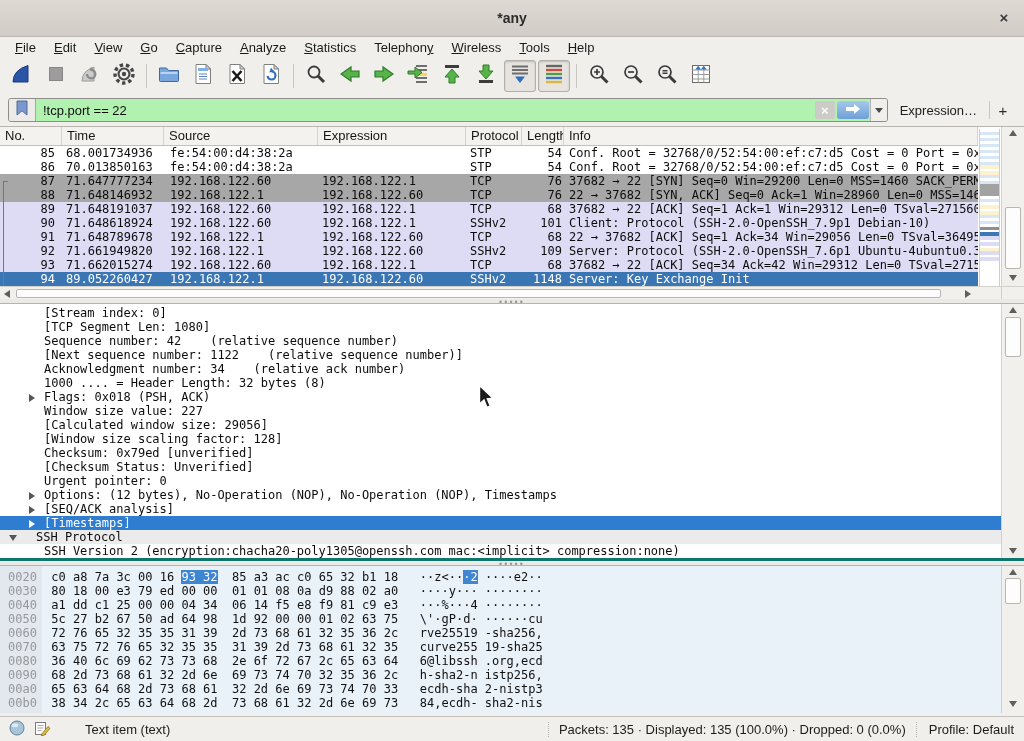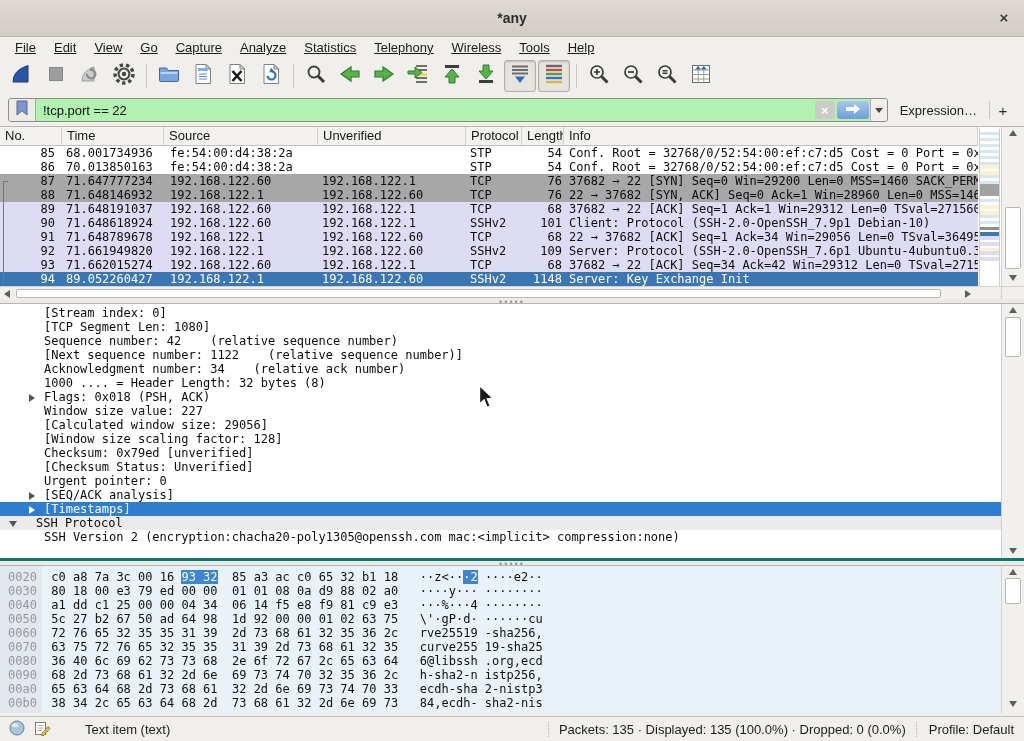--- a/index.html
+++ b/index.html
@@ -7,21 +7,21 @@
        background:#f1efec;font-family:"Liberation Sans",sans-serif;
        -webkit-font-smoothing:antialiased;}
   .titlebar{position:absolute;top:0;left:0;width:1024px;height:36px;
     background:linear-gradient(#dedad3,#d1cdc6);border-bottom:1px solid #bcb8b1;}
   .title{position:absolute;left:0;right:0;top:0;line-height:36px;text-align:center;
     font-weight:bold;font-size:14px;color:#2c2c2c;}
   .closebtn{position:absolute;right:10px;top:8px;width:20px;height:20px;line-height:20px;
     text-align:center;font-size:15px;font-weight:bold;color:#3a3a3a;cursor:default;}
   .menubar{position:absolute;top:37px;left:0;width:1024px;height:21px;display:flex;
     align-items:center;padding-left:6px;font-size:13px;color:#1a1a1a;}
-  .menu-item{padding:0 9px;white-space:nowrap;text-decoration:underline;}
+  .menu-item{padding:0 9px;white-space:nowrap;}
   .toolbar{position:absolute;top:58px;left:0;width:1024px;height:36px;display:flex;
     align-items:center;padding-left:5px;}
   .tbtn{width:30px;height:30px;display:flex;align-items:center;justify-content:center;
     margin:0 1px;border:1px solid transparent;border-radius:3px;}
   .tbtn.pressed{border:1px solid #b2aea8;background:#e7e4df;
     box-shadow:inset 0 1px 2px rgba(0,0,0,.18);}
   .tsep{width:1px;height:24px;background:#c9c6c0;margin:0 5px;}
   .filterbar{position:absolute;top:94px;left:0;width:1024px;height:32px;display:flex;
     align-items:center;padding:0 8px;box-sizing:border-box;}
   .fwidget{flex:1;height:22px;border:1px solid #8f8d89;border-radius:3px;display:flex;
@@ -304,21 +304,21 @@
   <div class="fexpr">Expression…</div>
   <div class="fsep"></div>
   <div class="fadd">+</div>
 </div>
 
 <div class="plist">
   <div class="pl-header" id="plheader">
       <div class="pl-h" style="width: 62px;">No.</div>
       <div class="pl-h" style="width: 102px;">Time</div>
       <div class="pl-h" style="width: 154px;">Source</div>
-      <div class="pl-h" style="width: 148px;">Unverified</div>
+      <div class="pl-h" style="width: 148px;">Expression</div>
       <div class="pl-h" style="width: 56px;">Protocol</div>
       <div class="pl-h" style="width: 42px;">Length</div>
       <div class="pl-h" style="flex: 1 1 0%;">Info</div>
     </div>
   <div class="pl-body" id="plbody">
       <div class="pl-row white">
         <span class="c0">85</span>
         <span class="c1">68.001734936</span>
         <span class="c2">fe:54:00:d4:38:2a</span>
         <span class="c3"></span>
@@ -492,20 +492,21 @@
       <div class="d-row lv1"><span class="txt">[Next sequence number: 1122    (relative sequence number)]</span></div>
       <div class="d-row lv1"><span class="txt">Acknowledgment number: 34    (relative ack number)</span></div>
       <div class="d-row lv1"><span class="txt">1000 .... = Header Length: 32 bytes (8)</span></div>
       <div class="d-row lv1"><span class="exp collapsed"></span><span class="txt">Flags: 0x018 (PSH, ACK)</span></div>
       <div class="d-row lv1"><span class="txt">Window size value: 227</span></div>
       <div class="d-row lv1"><span class="txt">[Calculated window size: 29056]</span></div>
       <div class="d-row lv1"><span class="txt">[Window size scaling factor: 128]</span></div>
       <div class="d-row lv1"><span class="txt">Checksum: 0x79ed [unverified]</span></div>
       <div class="d-row lv1"><span class="txt">[Checksum Status: Unverified]</span></div>
       <div class="d-row lv1"><span class="txt">Urgent pointer: 0</span></div>
+      <div class="d-row lv1"><span class="exp collapsed"></span><span class="txt">Options: (12 bytes), No-Operation (NOP), No-Operation (NOP), Timestamps</span></div>
       <div class="d-row lv1"><span class="exp collapsed"></span><span class="txt">[SEQ/ACK analysis]</span></div>
       <div class="d-row lv1 selected"><span class="exp collapsed"></span><span class="txt">[Timestamps]</span></div>
       <div class="d-row lv0 section"><span class="exp expanded"></span><span class="txt">SSH Protocol</span></div>
       <div class="d-row lv1"><span class="txt">SSH Version 2 (encryption:chacha20-poly1305@openssh.com mac:&lt;implicit&gt; compression:none)</span></div>
     </div>
   <div class="vsb" style="top:0;height:256px;">
     <div class="sb-arrow" style="top:3px;left:0;right:0;">
         <span class="tri-up"></span>
       </div>
     <div class="sb-thumb" style="top:13px;left:3px;right:3px;height:40px;"></div>

